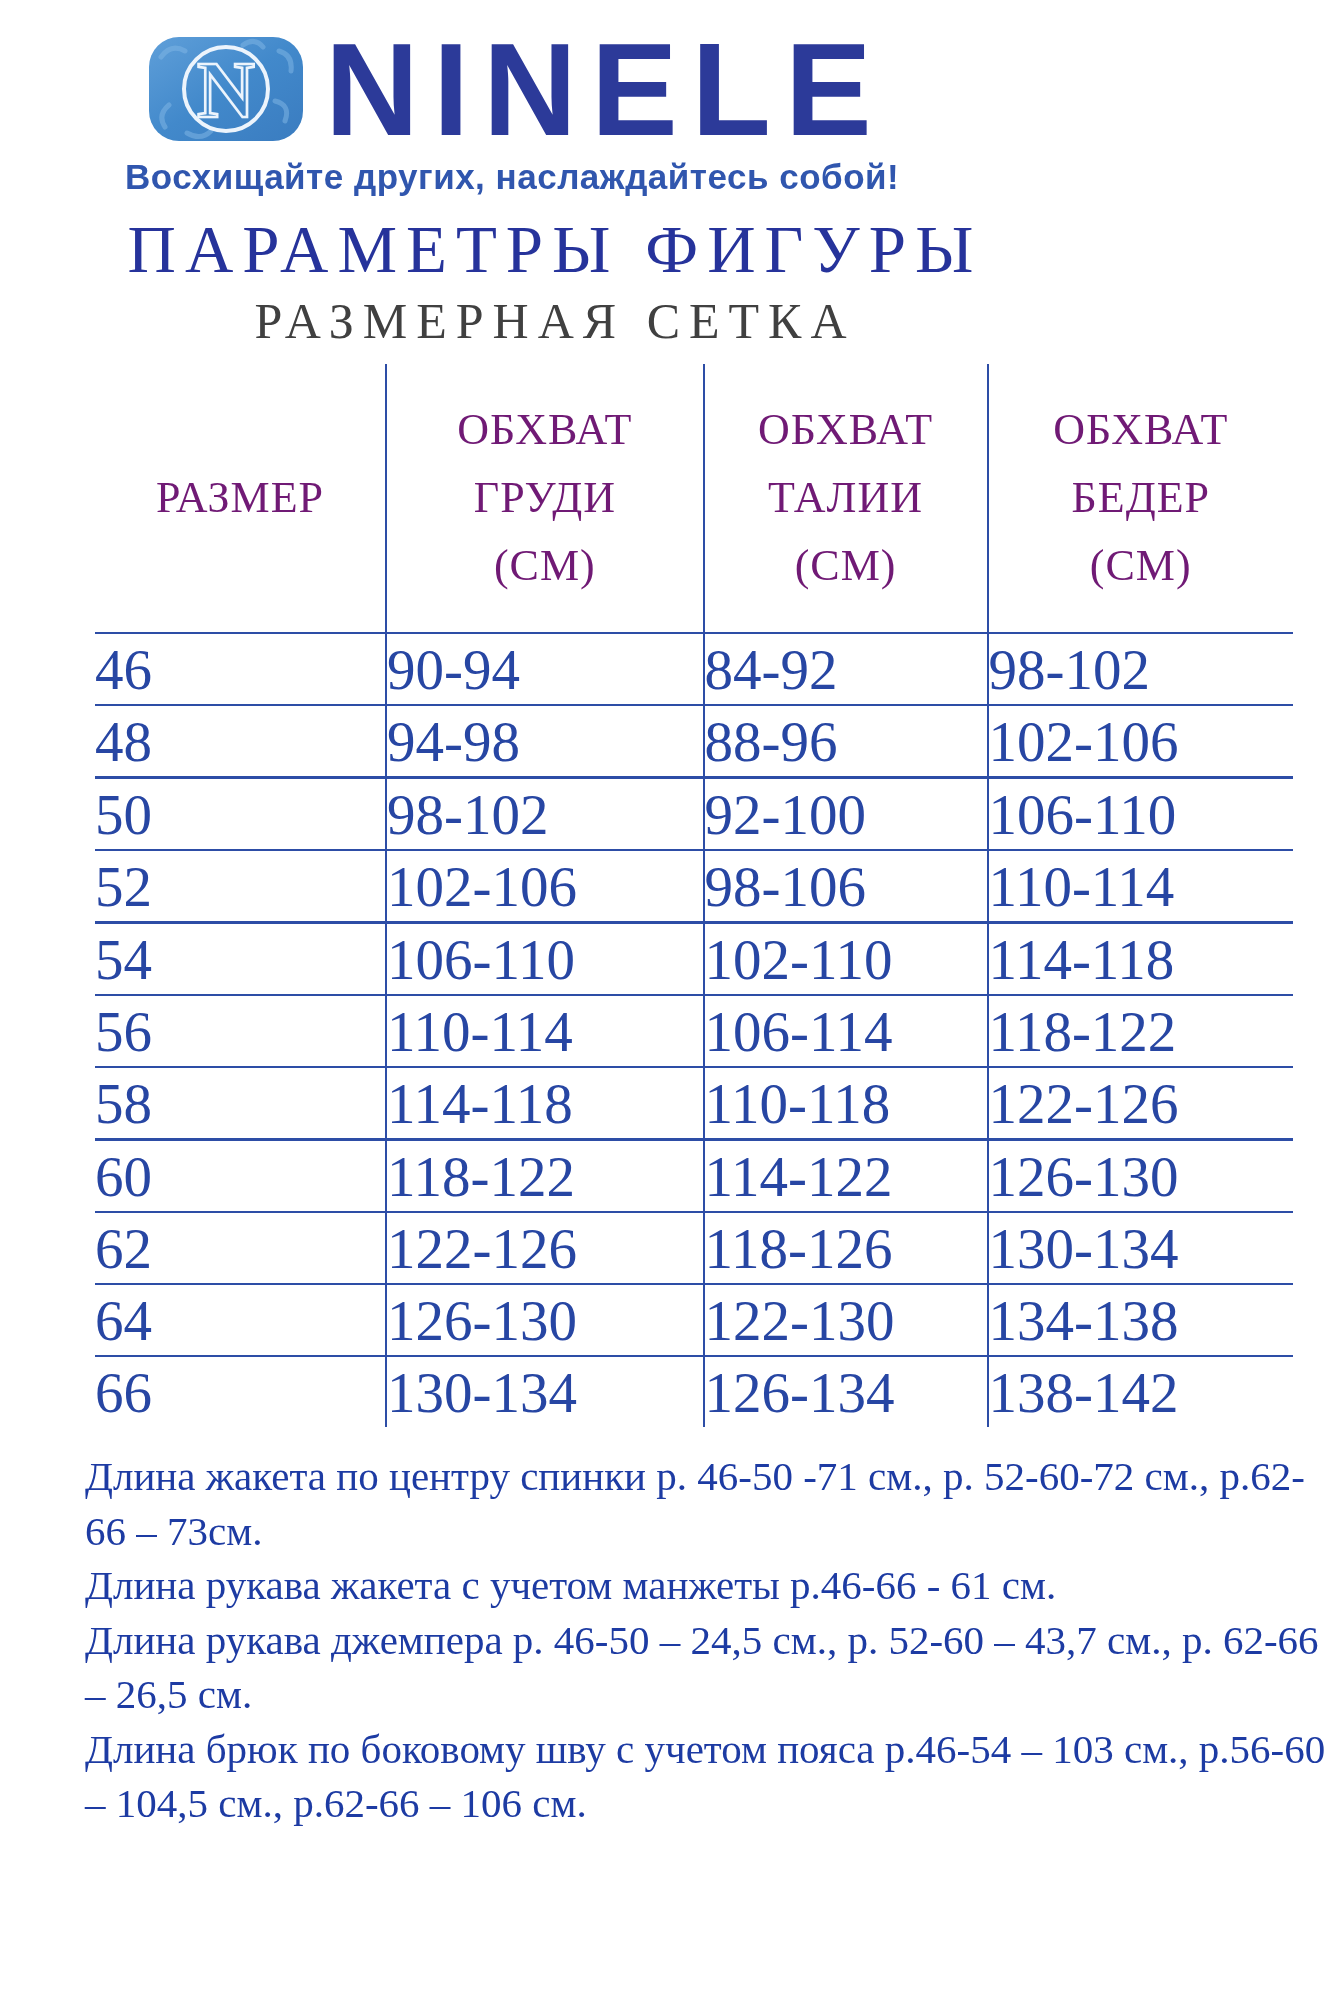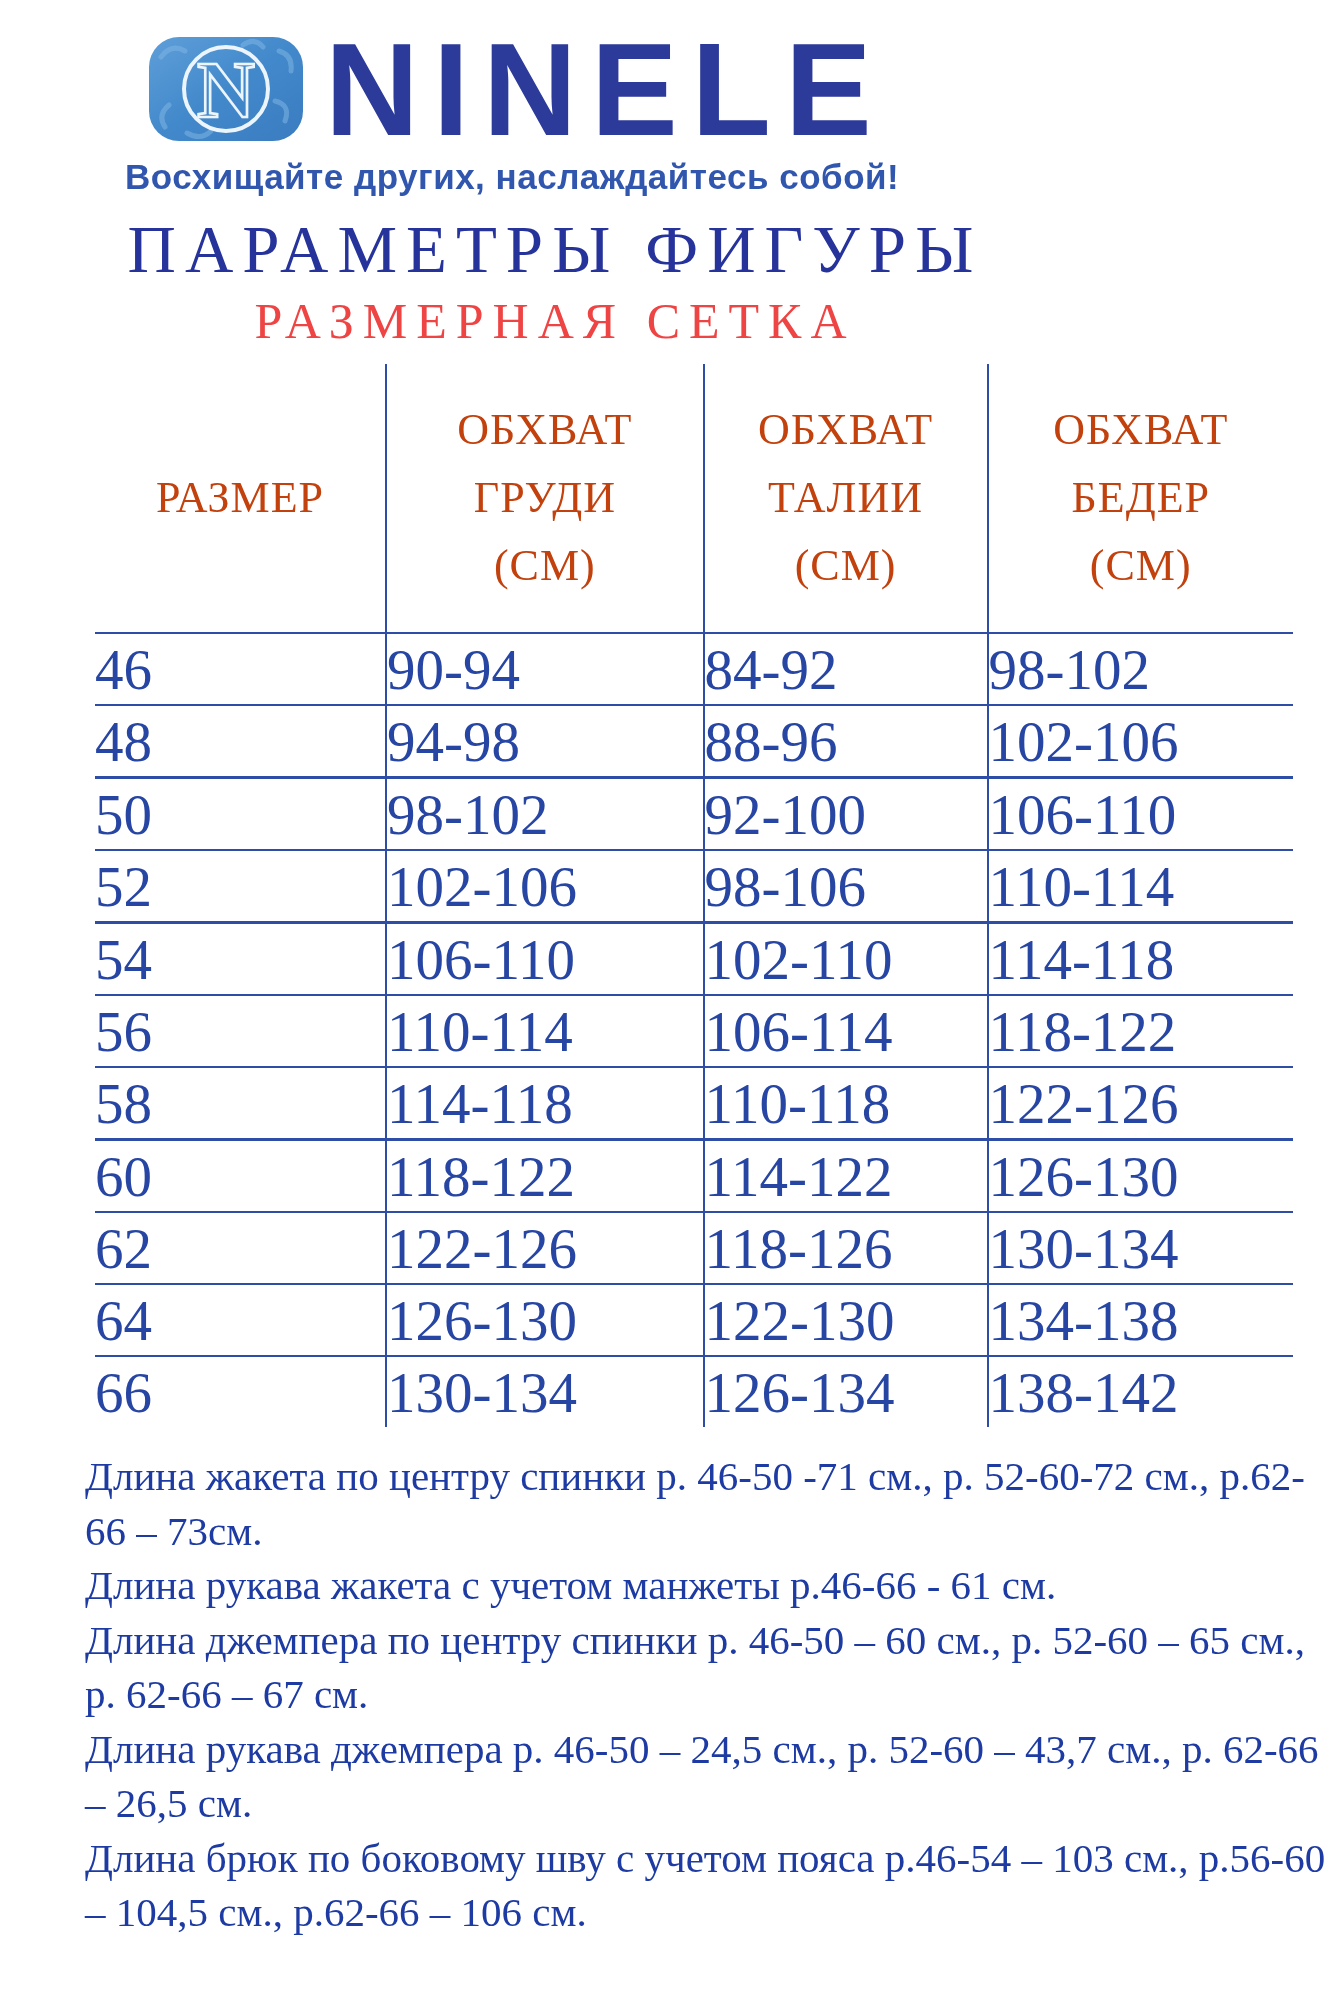--- a/index.html
+++ b/index.html
@@ -48,40 +48,40 @@
     letter-spacing:9px;
     color:#26339b;
   }
   .subtitle{
     margin:4px 0 0 0;
     text-align:center;
     font-family:"Liberation Serif", serif;
     font-weight:normal;
     font-size:50px;
     letter-spacing:9px;
-    color:#ef4444;
+    color:#404040;
   }
   table.size-grid{
     border-collapse:collapse;
     table-layout:fixed;
     margin:14px 0 0 95px;
     width:1198px;
     color:#2746a3;
   }
   .size-grid col.c0{width:24.3%;}
   .size-grid col.c1{width:26.5%;}
   .size-grid col.c2{width:23.7%;}
   .size-grid col.c3{width:25.5%;}
   .size-grid th{
     height:268px;
     font-weight:normal;
     font-size:44px;
     line-height:1.55;
     letter-spacing:1px;
-    color:#c2410c;
+    color:#701a75;
     border-bottom:2.5px solid #2d4da6;
     vertical-align:middle;
     padding:0;
     text-align:center;
   }
   .size-grid td{
     height:70px;
     font-size:57px;
     text-align:left;
     vertical-align:middle;
@@ -228,18 +228,17 @@
         <td class="vline">130-134</td>
         <td class="vline">126-134</td>
         <td class="vline">138-142</td>
       </tr>
     </tbody>
   </table>
 
   <div class="notes">
     <p>Длина жакета по центру спинки р. 46-50 -71 см., р. 52-60-72 см., р.62-66 – 73см.</p>
     <p>Длина рукава жакета с учетом манжеты р.46-66 - 61 см.</p>
-    <p>Длина джемпера по центру спинки р. 46-50 – 60 см., р. 52-60 – 65 см., р. 62-66 – 67 см.</p>
     <p>Длина рукава джемпера р. 46-50 – 24,5 см., р. 52-60 – 43,7 см., р. 62-66 – 26,5 см.</p>
     <p>Длина брюк по боковому шву с учетом пояса р.46-54 – 103 см., р.56-60 – 104,5 см., р.62-66 – 106 см.</p>
   </div>
 
 </div>
 
 </body></html>

